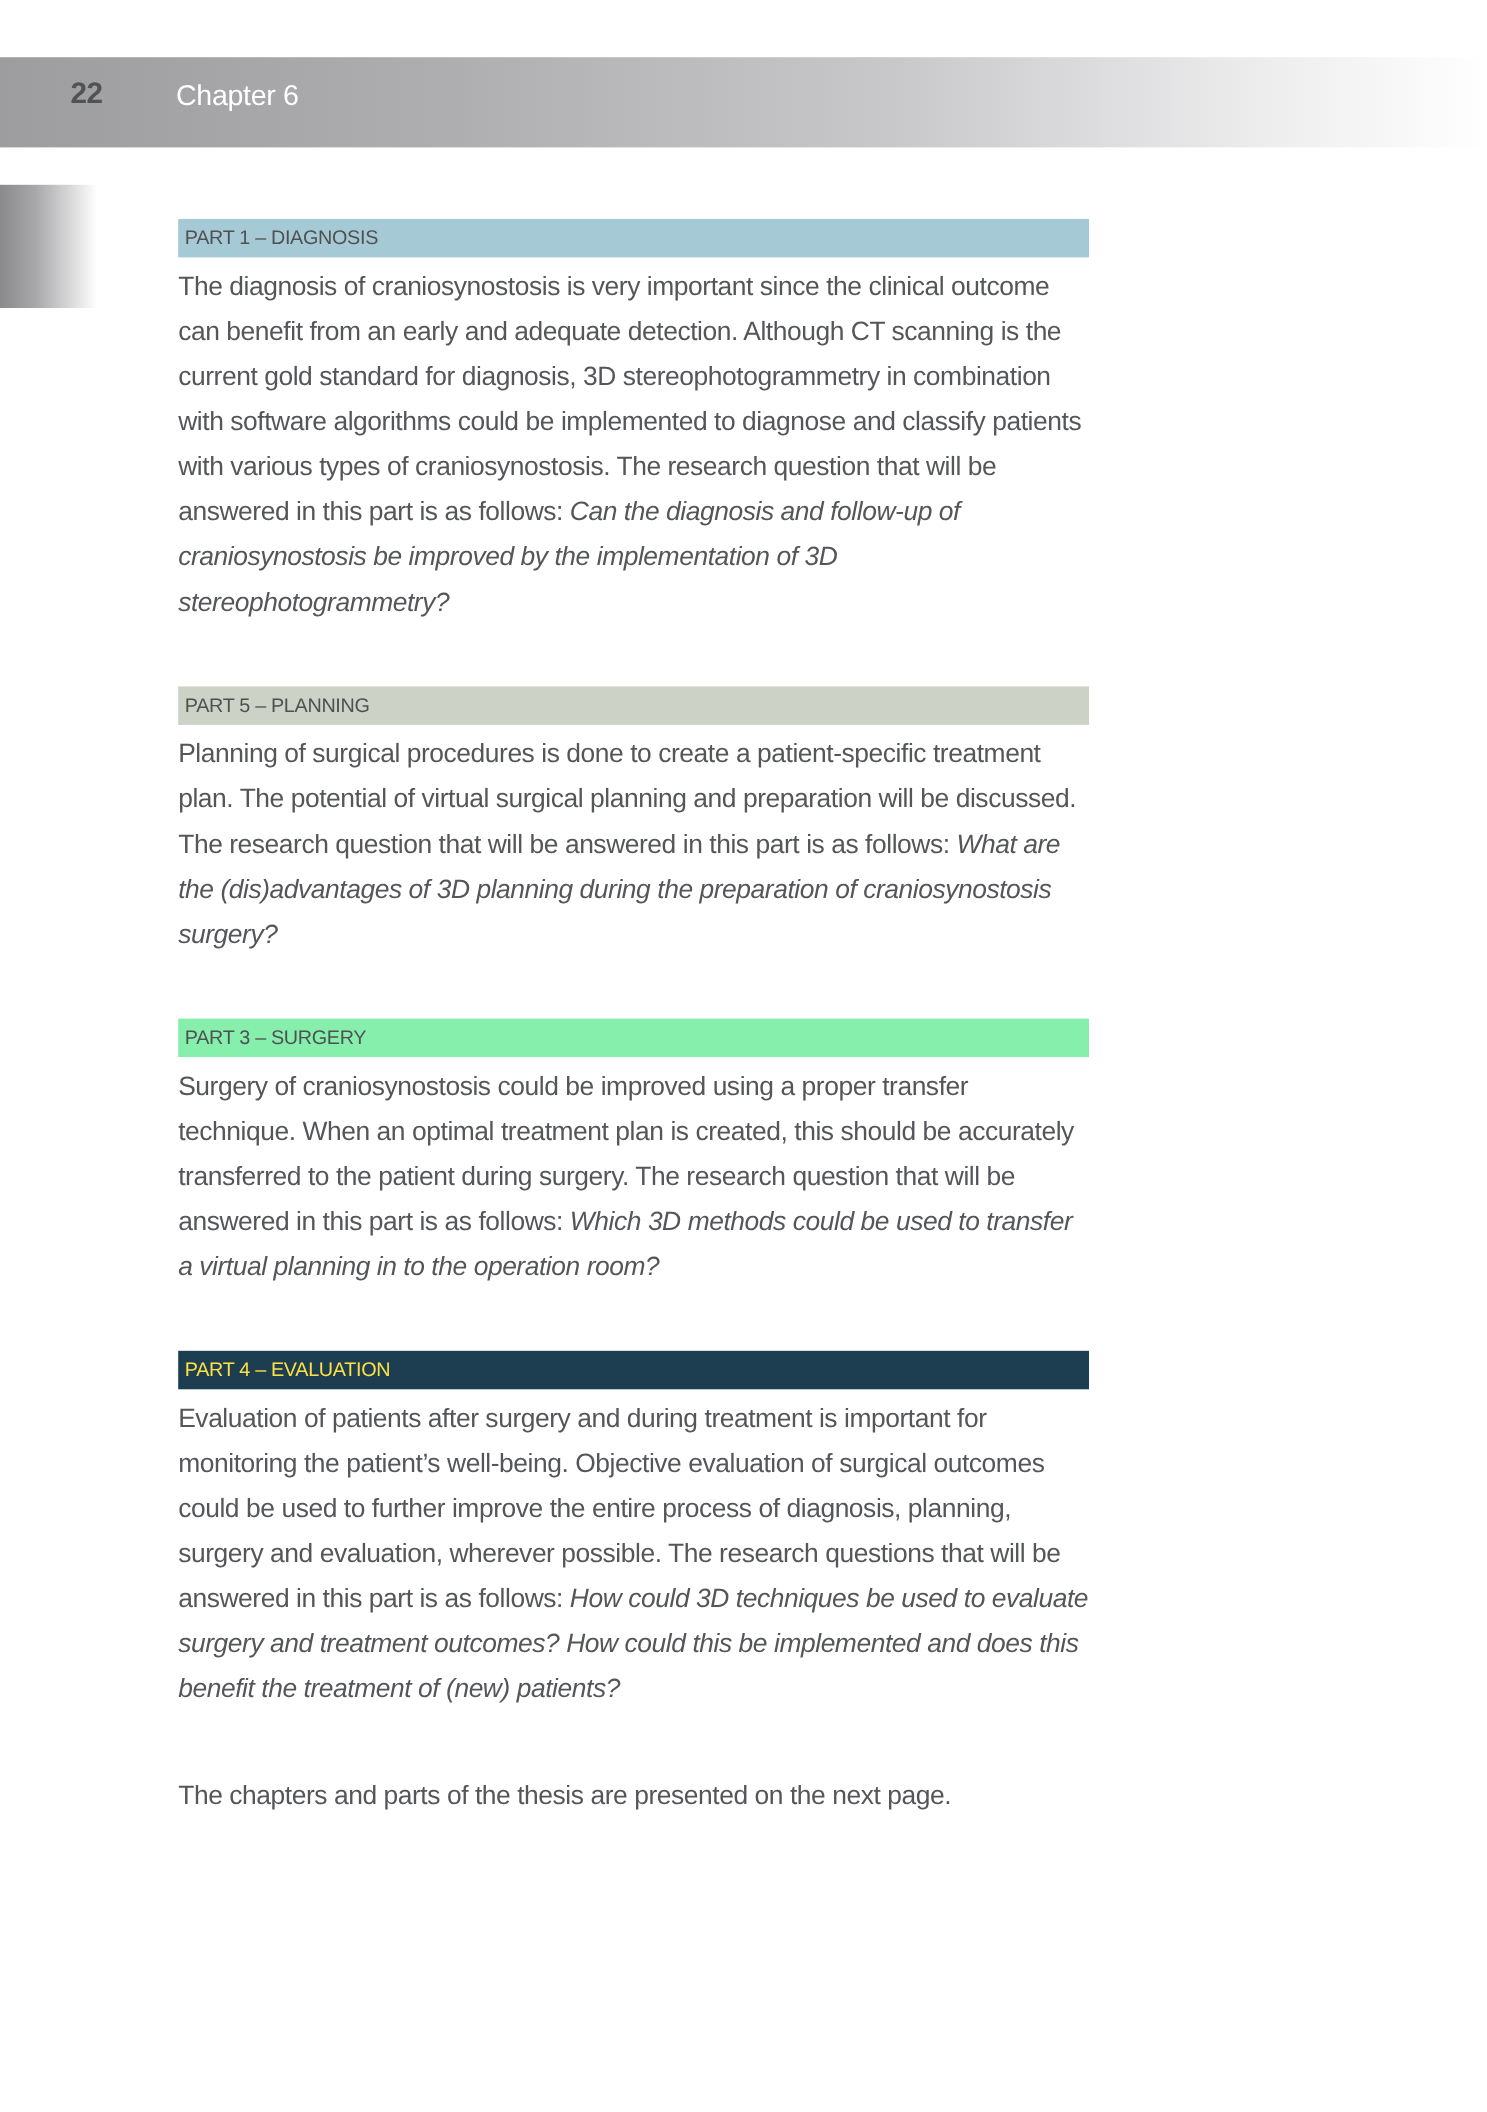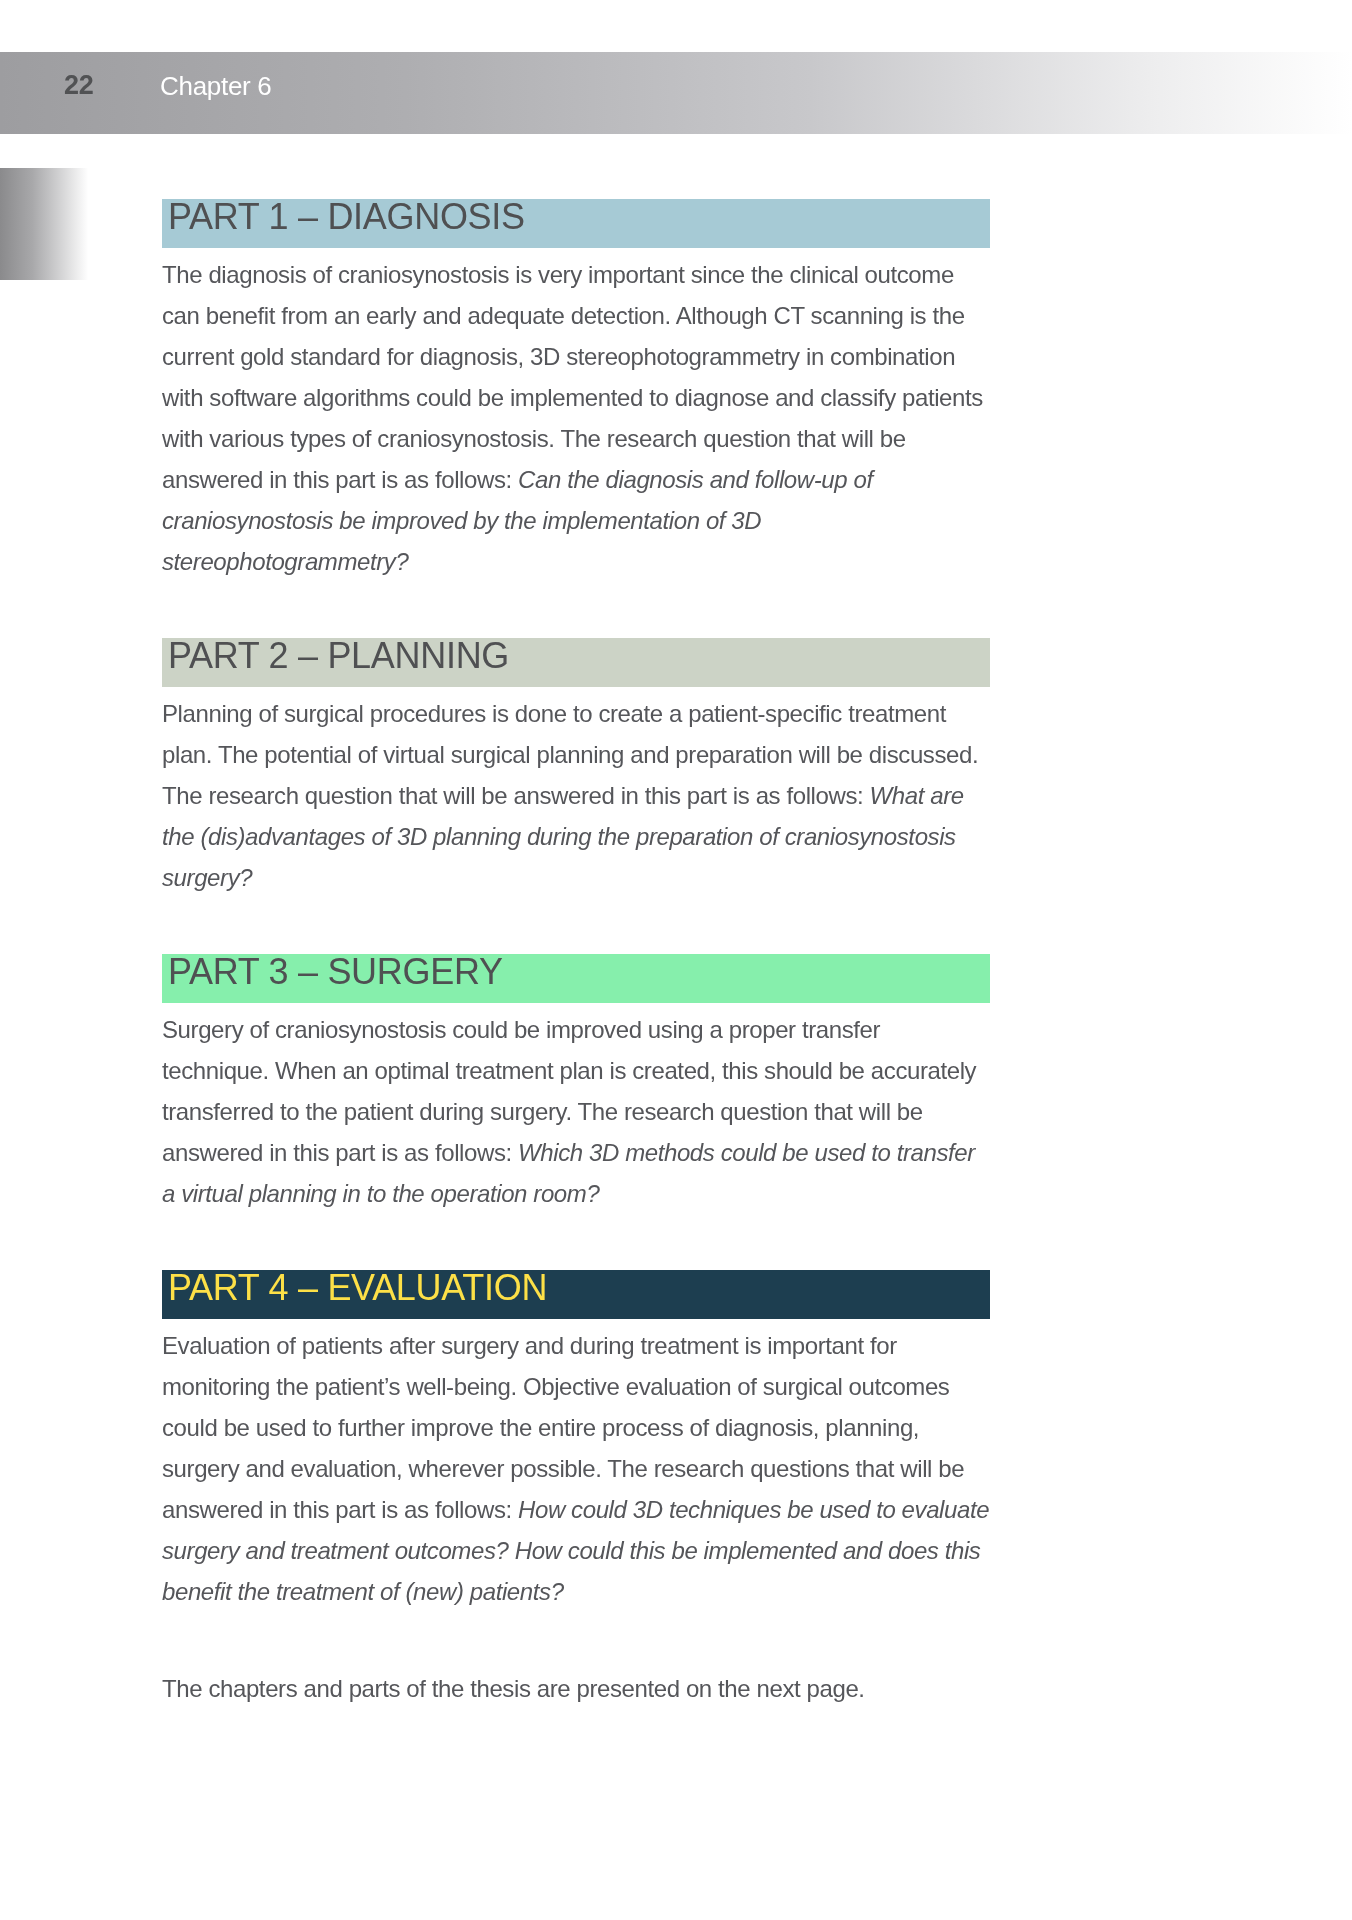--- a/index.html
+++ b/index.html
@@ -28,24 +28,24 @@
   .left-accent {
     position: absolute;
     top: 168px; left: 0; width: 92px; height: 112px;
     background: linear-gradient(90deg, #8a8a8c 0%, #a8a8aa 35%, #d9d9da 70%, #ffffff 96%);
   }
   .content {
     position: absolute;
     left: 162px; top: 199px; width: 828px;
   }
   .part-banner {
-    height: 49px;
+    height: 35px;
     line-height: 35px;
     padding-left: 6px;
-    font-size: 36px;
+    font-size: 18px;
     letter-spacing: -0.3px;
     margin-bottom: 6px;
     white-space: nowrap;
   }
   .part-body {
     margin: 0 0 56px 0;
     font-size: 24px;
     line-height: 41px;
     letter-spacing: -0.4px;
     color: #55565a;
@@ -70,21 +70,21 @@
 <div class="left-accent"></div>
 
 <div class="content">
 
   <section>
     <div class="part-banner" style="background: rgb(166, 202, 213); color: rgb(79, 80, 82);">PART 1 – DIAGNOSIS</div>
     <p class="part-body"><span>The diagnosis of craniosynostosis is very important since the clinical outcome can benefit from an early and adequate detection. Although CT scanning is the current gold standard for diagnosis, 3D stereophotogrammetry in combination with software algorithms could be implemented to diagnose and classify patients with various types of craniosynostosis. The research question that will be answered in this part is as follows: </span><em>Can the diagnosis and follow-up of craniosynostosis be improved by the implementation of 3D stereophotogrammetry?</em></p>
   </section>
 
   <section>
-    <div class="part-banner" style="background: rgb(204, 211, 198); color: rgb(79, 80, 82);">PART 2 – PLANNING</div>
+    <div class="part-banner" style="background: rgb(204, 211, 198); color: rgb(79, 80, 82);">PART 5 – PLANNING</div>
     <p class="part-body"><span>Planning of surgical procedures is done to create a patient-specific treatment plan. The potential of virtual surgical planning and preparation will be discussed. The research question that will be answered in this part is as follows: </span><em>What are the (dis)advantages of 3D planning during the preparation of craniosynostosis surgery?</em></p>
   </section>
 
   <section>
     <div class="part-banner" style="background: #86efac; color: rgb(79, 80, 82);">PART 3 – SURGERY</div>
     <p class="part-body"><span>Surgery of craniosynostosis could be improved using a proper transfer technique. When an optimal treatment plan is created, this should be accurately transferred to the patient during surgery. The research question that will be answered in this part is as follows: </span><em>Which 3D methods could be used to transfer a virtual planning in to the operation room?</em></p>
   </section>
 
   <section>
     <div class="part-banner" style="background: rgb(29, 62, 80); color: #fde047;">PART 4 – EVALUATION</div>

